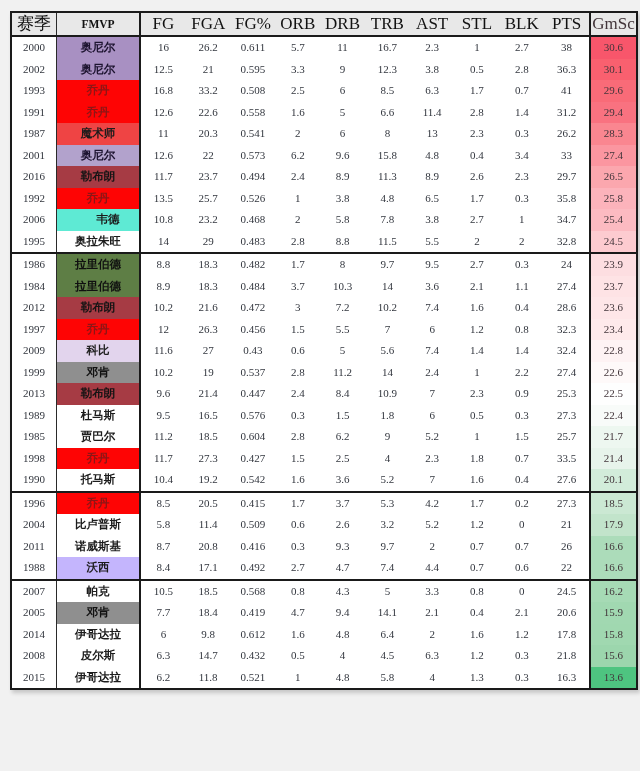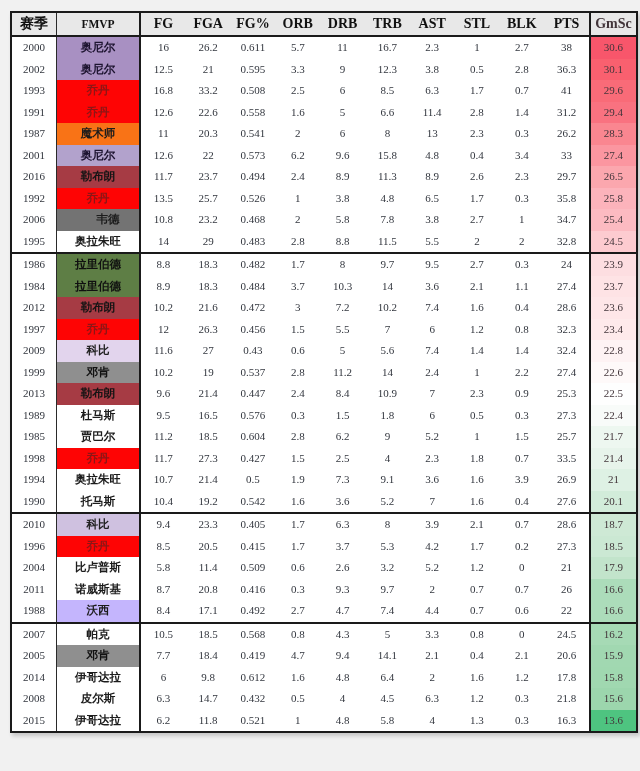--- a/index.html
+++ b/index.html
@@ -24,22 +24,22 @@
     height:21.5px;
     line-height:21.5px;
     font-size:11px;
     color:#32363e;
     overflow:hidden;
     white-space:nowrap;
   }
   thead th{
     background:#e8e8e8;
     color:#111111;
-    font-weight:bold;
-    font-size:14px;
+    font-weight:normal;
+    font-size:17px;
     border-bottom:2px solid #1a1a1a;
     height:22px;line-height:22px;
   }
   .c-season{width:44px;border-right:1px solid #2a2a2a;}
   .c-fmvp{width:82px;border-right:2px solid #1a1a1a;font-weight:bold;font-size:11.5px;}
   .c-stat{width:44.8px;}
   .c-gmsc{width:45px;border-left:2px solid #1a1a1a;color:#42353a;}
   tr.group-end td{border-bottom:2px solid #1a1a1a;}
 </style>
 </head>
@@ -120,21 +120,21 @@
           <td class="c-stat">5</td>
           <td class="c-stat">6.6</td>
           <td class="c-stat">11.4</td>
           <td class="c-stat">2.8</td>
           <td class="c-stat">1.4</td>
           <td class="c-stat">31.2</td>
           <td class="c-gmsc" style="background: rgb(249, 114, 128);">29.4</td>
         </tr>
         <tr>
           <td class="c-season">1987</td>
-          <td class="c-fmvp" style="background: #f97316; color: rgb(28, 28, 28); margin-top: 27px;">魔术师</td>
+          <td class="c-fmvp" style="background: #ef4444; color: rgb(28, 28, 28); margin-top: 27px;">魔术师</td>
           <td class="c-stat">11</td>
           <td class="c-stat">20.3</td>
           <td class="c-stat">0.541</td>
           <td class="c-stat">2</td>
           <td class="c-stat">6</td>
           <td class="c-stat">8</td>
           <td class="c-stat">13</td>
           <td class="c-stat">2.3</td>
           <td class="c-stat">0.3</td>
           <td class="c-stat">26.2</td>
@@ -180,21 +180,21 @@
           <td class="c-stat">3.8</td>
           <td class="c-stat">4.8</td>
           <td class="c-stat">6.5</td>
           <td class="c-stat">1.7</td>
           <td class="c-stat">0.3</td>
           <td class="c-stat">35.8</td>
           <td class="c-gmsc" style="background: rgb(252, 179, 187);">25.8</td>
         </tr>
         <tr>
           <td class="c-season">2006</td>
-          <td class="c-fmvp" style="background: #737373; color: rgb(28, 28, 28); padding-left: 20px;">韦德</td>
+          <td class="c-fmvp" style="background: #5eead4; color: rgb(28, 28, 28); padding-left: 20px;">韦德</td>
           <td class="c-stat">10.8</td>
           <td class="c-stat">23.2</td>
           <td class="c-stat">0.468</td>
           <td class="c-stat">2</td>
           <td class="c-stat">5.8</td>
           <td class="c-stat">7.8</td>
           <td class="c-stat">3.8</td>
           <td class="c-stat">2.7</td>
           <td class="c-stat">1</td>
           <td class="c-stat">34.7</td>
@@ -358,66 +358,36 @@
           <td class="c-stat">0.427</td>
           <td class="c-stat">1.5</td>
           <td class="c-stat">2.5</td>
           <td class="c-stat">4</td>
           <td class="c-stat">2.3</td>
           <td class="c-stat">1.8</td>
           <td class="c-stat">0.7</td>
           <td class="c-stat">33.5</td>
           <td class="c-gmsc" style="background: rgb(231, 244, 235);">21.4</td>
         </tr>
-        <tr>
-          <td class="c-season">1994</td>
-          <td class="c-fmvp" style="background: rgb(255, 255, 255); color: rgb(28, 28, 28);">奥拉朱旺</td>
-          <td class="c-stat">10.7</td>
-          <td class="c-stat">21.4</td>
-          <td class="c-stat">0.5</td>
-          <td class="c-stat">1.9</td>
-          <td class="c-stat">7.3</td>
-          <td class="c-stat">9.1</td>
-          <td class="c-stat">3.6</td>
-          <td class="c-stat">1.6</td>
-          <td class="c-stat">3.9</td>
-          <td class="c-stat">26.9</td>
-          <td class="c-gmsc" style="background: rgb(222, 241, 228);">21</td>
-        </tr>
         <tr class="group-end">
           <td class="c-season">1990</td>
           <td class="c-fmvp" style="background: rgb(255, 255, 255); color: rgb(28, 28, 28);">托马斯</td>
           <td class="c-stat">10.4</td>
           <td class="c-stat">19.2</td>
           <td class="c-stat">0.542</td>
           <td class="c-stat">1.6</td>
           <td class="c-stat">3.6</td>
           <td class="c-stat">5.2</td>
           <td class="c-stat">7</td>
           <td class="c-stat">1.6</td>
           <td class="c-stat">0.4</td>
           <td class="c-stat">27.6</td>
           <td class="c-gmsc" style="background: rgb(210, 236, 218);">20.1</td>
         </tr>
         <tr>
-          <td class="c-season">2010</td>
-          <td class="c-fmvp" style="background: rgb(207, 193, 224); color: rgb(34, 34, 34);">科比</td>
-          <td class="c-stat">9.4</td>
-          <td class="c-stat">23.3</td>
-          <td class="c-stat">0.405</td>
-          <td class="c-stat">1.7</td>
-          <td class="c-stat">6.3</td>
-          <td class="c-stat">8</td>
-          <td class="c-stat">3.9</td>
-          <td class="c-stat">2.1</td>
-          <td class="c-stat">0.7</td>
-          <td class="c-stat">28.6</td>
-          <td class="c-gmsc" style="background: rgb(206, 233, 213);">18.7</td>
-        </tr>
-        <tr>
           <td class="c-season">1996</td>
           <td class="c-fmvp" style="background: rgb(254, 4, 4); color: rgb(140, 22, 22);">乔丹</td>
           <td class="c-stat">8.5</td>
           <td class="c-stat">20.5</td>
           <td class="c-stat">0.415</td>
           <td class="c-stat">1.7</td>
           <td class="c-stat">3.7</td>
           <td class="c-stat">5.3</td>
           <td class="c-stat">4.2</td>
           <td class="c-stat">1.7</td>

